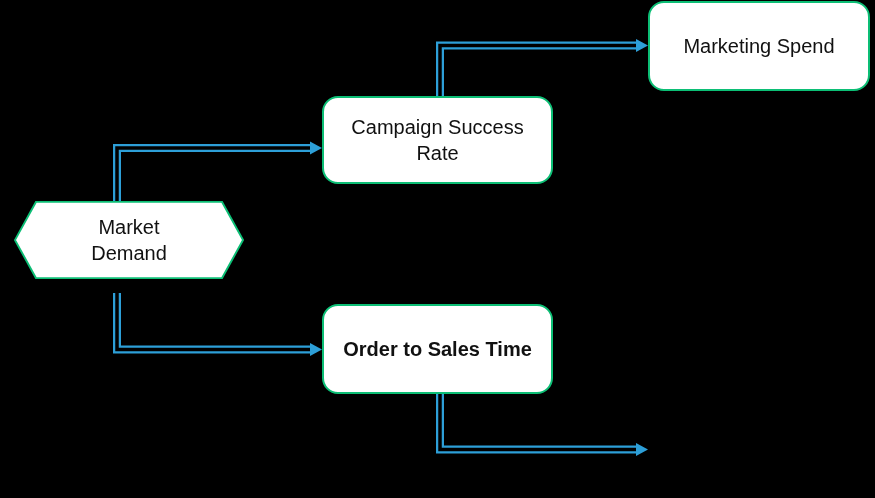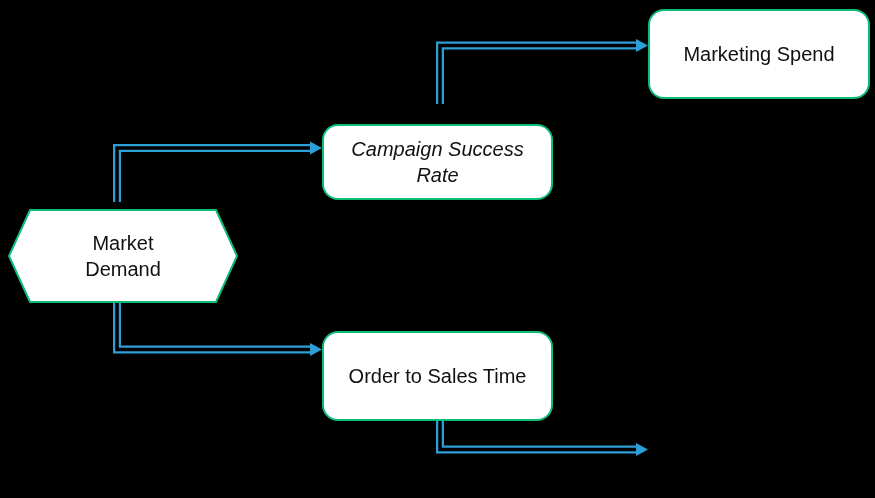--- a/index.html
+++ b/index.html
@@ -27,36 +27,35 @@
   .edge-outer{fill:none;stroke:var(--edge);stroke-width:8;}
   .edge-core{fill:none;stroke:var(--edge-core);stroke-width:3.5;}
   .edge-arrow{fill:var(--edge);stroke:none;}
   .node{
     position:absolute;
     display:flex;align-items:center;justify-content:center;
     text-align:center;
     color:var(--text);
     font-size:20px;line-height:1.3;
     white-space:pre-line;
-    margin-top:8px;
   }
   .node.rect{
     background:var(--node-fill);
     border:2px solid var(--node-border);
     border-radius:16px;
   }
   .node.hexagon{background:transparent;border:none;}
   .hex-shape{position:absolute;inset:0;width:100%;height:100%;}
   .hex-poly{fill:var(--node-fill);stroke:var(--node-border);stroke-width:2;}
   .node .label{position:relative;z-index:1;padding:0 8px;white-space:pre-line;}
   
-  #node-market-demand      {left:8px;  top:201px; width:230px; height:94px;}
-  #node-campaign-success   {left:322px;top:116px; width:231px; height:76px;font-style:italic;}
+  #node-market-demand      {left:14px;  top:201px; width:230px; height:78px;}
+  #node-campaign-success   {left:322px;top:96px; width:231px; height:88px;}
   #node-marketing-spend    {left:648px;top:1px;   width:222px; height:90px;}
-  #node-order-to-sales     {left:322px;top:323px; width:231px; height:90px;}
+  #node-order-to-sales     {left:322px;top:304px; width:231px; height:90px;font-weight:bold;}
   #node-unsold-inventory   {left:648px;top:405px; width:222px; height:91px;}
 </style>
 </head>
 <body>
 
 <div class="canvas">
 
   <svg class="edges" viewBox="0 0 875 498" xmlns="http://www.w3.org/2000/svg">
 
     <g>

